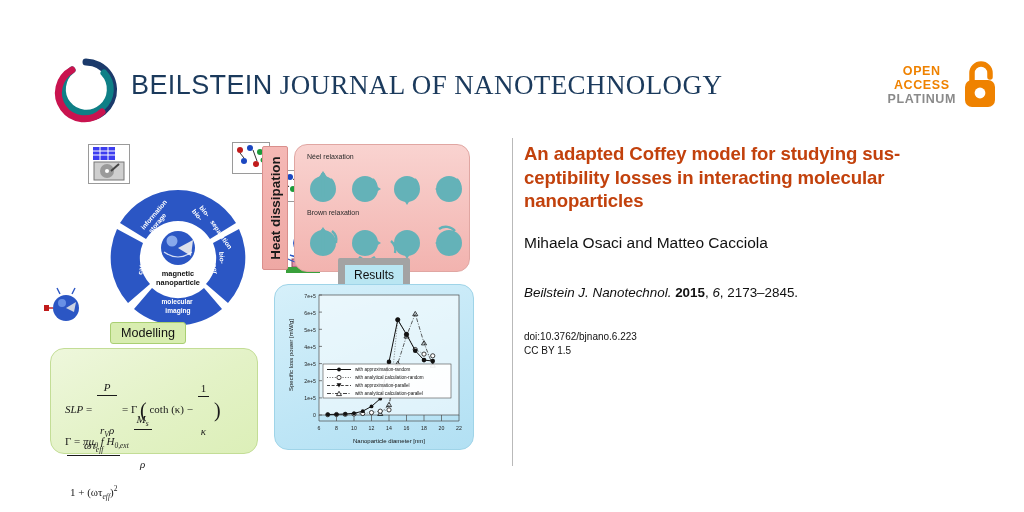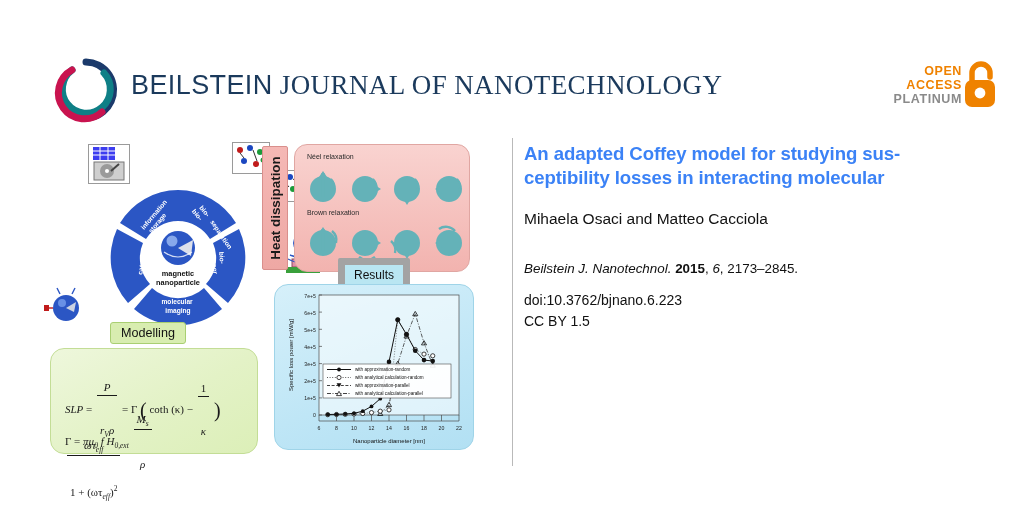--- a/index.html
+++ b/index.html
@@ -19,44 +19,44 @@
 
   .logo-text {
     position: absolute; left: 131px; top: 70px;
     font-size: 27px; letter-spacing: 0.4px; color: #1b3a5c;
     white-space: nowrap;
   }
   .logo-text .b { font-weight: normal; }
   .logo-text .j { font-weight: normal; font-family: Liberation Serif, serif; }
 
   .oa-badge { position: absolute; right: 24px; top: 58px; height: 54px; display: flex; align-items: center; }
-  .oa-words { text-align: right; line-height: 1.12; }
+  .oa-words { text-align: center; line-height: 1.12; margin-right: 6px; }
   .oa-words div { font-size: 12.5px; font-weight: bold; letter-spacing: 0.6px; }
   .oa-open, .oa-access { color: #ef8200; }
   .oa-platinum { color: #8a8a8a; }
   .oa-lock { width: 38px; height: 50px; }
 
   
   .divider {
     position: absolute; left: 512px; top: 138px;
     width: 1px; height: 328px; background: #b9b9b9;
   }
 
   
   .meta { position: absolute; left: 524px; top: 142px; width: 470px; }
   .art-title {
-    color: #3b82f6; font-weight: bold; font-size: 18.6px; line-height: 1.27;
+    color: #c2410c; font-weight: bold; font-size: 18.6px; line-height: 1.27;
     letter-spacing: -0.1px;
   }
   .art-authors { margin-top: 21px; font-size: 15.5px; color: #111; }
   .art-journal { margin-top: 33px; font-size: 13.4px; color: #111; font-style: italic; }
   .art-journal .yr { font-style: normal; font-weight: bold; }
   .art-journal .vol { font-style: italic; }
   .art-journal .pp { font-style: normal; }
-  .art-doi { margin-top: 14px; font-size: 14px; color: #111; line-height: 1.45; }
+  .art-doi { margin-top: 30px; font-size: 10px; color: #111; line-height: 1.45; }
 
   
   .abstract { position: absolute; left: 36px; top: 136px; width: 440px; height: 330px; }
 
   
   .wheel { position: absolute; left: 62px; top: 42px; width: 160px; height: 160px; }
   .wheel svg { display: block; }
 
   
   .mini { position: absolute; border: 1px solid #9a9a9a; background: #fff; }
@@ -165,20 +165,21 @@
       </span>
     </div>
   </div>
 
   <div class="divider"></div>
 
   <div class="meta">
     <div class="art-title">
       <span>An adapted Coffey model for studying sus-</span><br>
       <span>ceptibility losses in interacting molecular</span><br>
+      <span>nanoparticles</span>
     </div>
     <div class="art-authors">Mihaela Osaci and Matteo Cacciola</div>
     <div class="art-journal">
       <span>Beilstein J. Nanotechnol.</span>
       <span class="yr">2015</span><span class="pp">,</span>
       <span class="vol">6</span><span class="pp">,</span>
       <span class="pp">2173–2845.</span>
     </div>
     <div class="art-doi">
       <span>doi:10.3762/bjnano.6.223</span><br>

